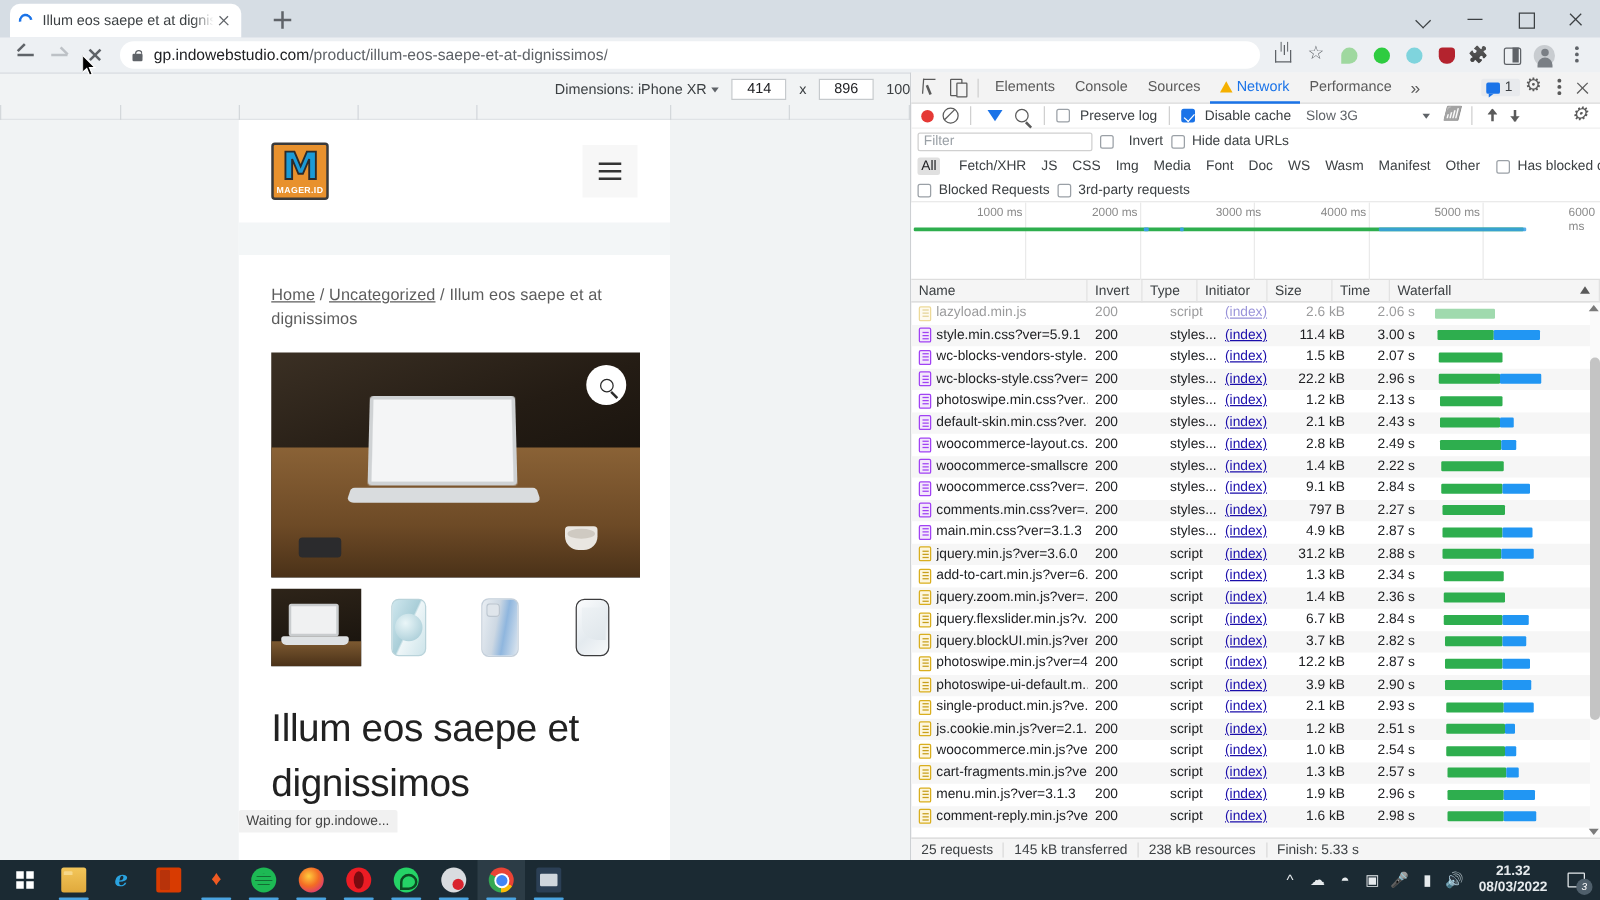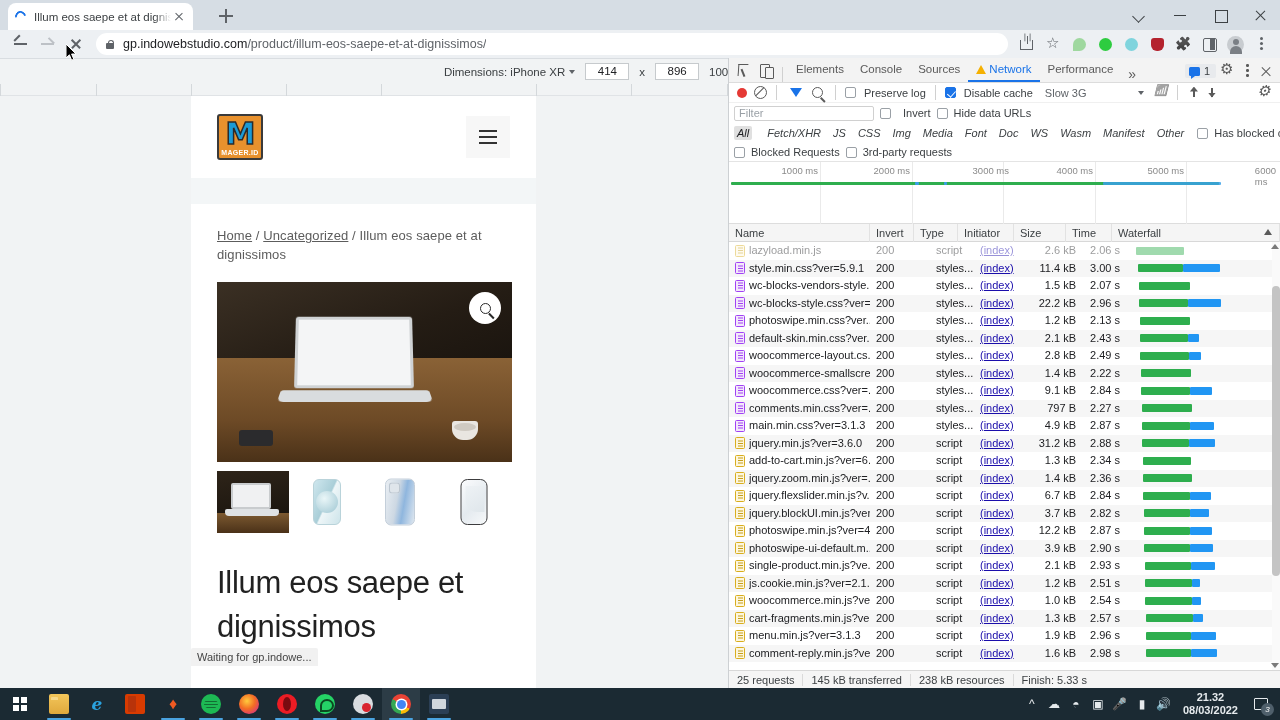--- a/index.html
+++ b/index.html
@@ -161,21 +161,21 @@
   .ph3::after{content:""; position:absolute; left:4px; top:6px; width:19px; height:26px; border-radius:0 0 0 12px;
      background:linear-gradient(145deg,#eef2f5,#dfe6eb);}
   .prod-title { margin:28px 26px 0; font-size:31px; line-height:44px; color:#212121; font-weight:400; letter-spacing:-.3px;}
 
   .statusbubble { position:absolute; left:191px; bottom:22px; background:#f1f1f1; color:#444;
      font-size:11px; padding:3px 6px; border-radius:2px 2px 0 0; white-space:nowrap;}
 
   
   .devtools { position:absolute; left:728px; top:58px; width:552px; height:630px;
      background:#fff; border-left:1px solid #cdd0d3; display:flex; flex-direction:column; }
-  .dt-tabs { height:25px; background:#f3f3f3; border-bottom:1px solid #dcdcdc; display:flex; align-items:flex-end; padding-left:4px; }
+  .dt-tabs { height:25px; background:#f3f3f3; border-bottom:1px solid #dcdcdc; display:flex; align-items:center; padding-left:4px; }
   .dt-ic { width:22px; height:22px; position:relative; flex:0 0 22px; }
   .ic-inspect::before{content:""; position:absolute; left:5px; top:4px; width:9px; height:11px;
      border:1.4px solid #5a5a5a; border-right:none; border-bottom:none; transform:skewX(-4deg);}
   .ic-inspect::after{content:""; position:absolute; left:9px; top:9px; width:1.6px; height:8px; background:#5a5a5a; transform:rotate(-22deg);}
   .ic-device::before{content:""; position:absolute; left:5px; top:4px; width:8px; height:12px; border:1.4px solid #5a5a5a; border-radius:1px;}
   .ic-device::after{content:""; position:absolute; left:10px; top:7px; width:7px; height:10px; border:1.4px solid #5a5a5a; border-radius:1px; background:#f3f3f3;}
   .dt-sep { width:1px; height:15px; background:#d0d0d0; margin:0 5px; }
   .dt-tab { font-size:11.5px; color:#5a5a5a; padding:0 8px; height:25px; line-height:25px; white-space:nowrap; }
   .dt-tab.active { color:#1a73e8; box-shadow:inset 0 -2px 0 #1a73e8; }
   .warn-tri { display:inline-block; width:0; height:0; border-left:5px solid transparent; border-right:5px solid transparent;
@@ -211,21 +211,21 @@
   .arrow-ic { width:14px; height:14px; position:relative; flex:0 0 14px;}
   .arrow-ic::before{content:""; position:absolute; left:6px; top:2px; width:1.5px; height:9px; background:#5a5a5a;}
   .arrow-ic::after{content:""; position:absolute; left:2.5px; top:2px; width:8px; height:1.5px; background:#5a5a5a;}
   .arrow-up::after{ clip-path:polygon(0 100%,50% 0,100% 100%); height:5px; top:1px;}
   .arrow-dn::after{ clip-path:polygon(0 0,50% 100%,100% 0); height:5px; top:7px;}
 
   .filter-row { height:20px; display:flex; align-items:center; padding:0 5px; gap:6px;}
   .filterbox { width:140px; height:15px; border:1px solid #d0d0d0; border-radius:2px;
      font-size:11px; color:#9aa0a6; padding:0 4px; line-height:13px;}
   .type-row { height:20px; display:flex; align-items:center; padding:0 5px; gap:6px; font-size:11px; color:#3c4043;}
-  .type-row .it{ padding:1px 3px; border-radius:2px; white-space:nowrap;font-style:italic;}
+  .type-row .it{ padding:1px 3px; border-radius:2px; white-space:nowrap;}
   .type-row .it.sel{ background:#e0e0e0; color:#202124;}
   .type-sep { width:1px; height:12px; background:#d8d8d8;}
   .blocked-row { height:19px; display:flex; align-items:center; padding:0 5px; gap:6px; border-bottom:1px solid #e4e4e4;}
 
   .overview { height:62px; position:relative; border-bottom:1px solid #ddd; background:#fff;}
   .ov-times { height:18px; position:relative; }
   .ov-times span{ position:absolute; top:3px; font-size:9.5px; color:#8a8a8a; transform:translateX(-100%);}
   .ov-grid i{ position:absolute; top:0; width:1px; height:62px; background:#eaeaea;}
   .ov-track { position:absolute; left:0; right:0; top:20px; height:4px;}
   .ov-green { position:absolute; left:2px; height:3px; background:#2eae4e; border-radius:1px;}
@@ -239,21 +239,21 @@
 
   .rows { flex:1; overflow:hidden; position:relative; }
   .row { height:17.5px; display:flex; font-size:11px; color:#202124; align-items:center; }
   .row:nth-child(even){ background:#f6f6f6; }
   .row > div{ padding-left:6px; height:17.5px; line-height:17.5px; overflow:hidden; white-space:nowrap;}
   .c-name { width:141px; display:flex; align-items:center; gap:4px;}
   .c-status { width:44px; }
   .c-type { width:44px;margin-left:16px; }
   .c-init { width:56px; }
   .c-size { width:52px; text-align:right; padding-right:6px; padding-left:0 !important;}
-  .c-time { width:46px; text-align:right; padding-right:8px; padding-left:0 !important;}
+  .c-time { width:46px; text-align:right; padding-right:8px; padding-left:0 !important;margin-left:12px;}
   .c-wf { flex:1; position:relative; }
   .fileic { width:10px; height:12px; flex:0 0 10px; border-radius:1.5px; position:relative;}
   .fileic.css{ background:#f3e8fb; border:1px solid #a142f4;}
   .fileic.css::after{content:""; position:absolute; left:1.5px; top:4.5px; width:5px; height:1px; background:#a142f4;
      box-shadow:0 -2.5px 0 #a142f4, 0 2.5px 0 #a142f4;}
   .fileic.js{ background:#fdf6dd; border:1px solid #d9ae1e;}
   .fileic.js::after{content:""; position:absolute; left:1.5px; top:4.5px; width:5px; height:1px; background:#c79f1c;
      box-shadow:0 -2.5px 0 #c79f1c, 0 2.5px 0 #c79f1c;}
   .nm { overflow:hidden; text-overflow:clip; white-space:nowrap;}
   .init-link { color:#1a0dab; text-decoration:underline;}

